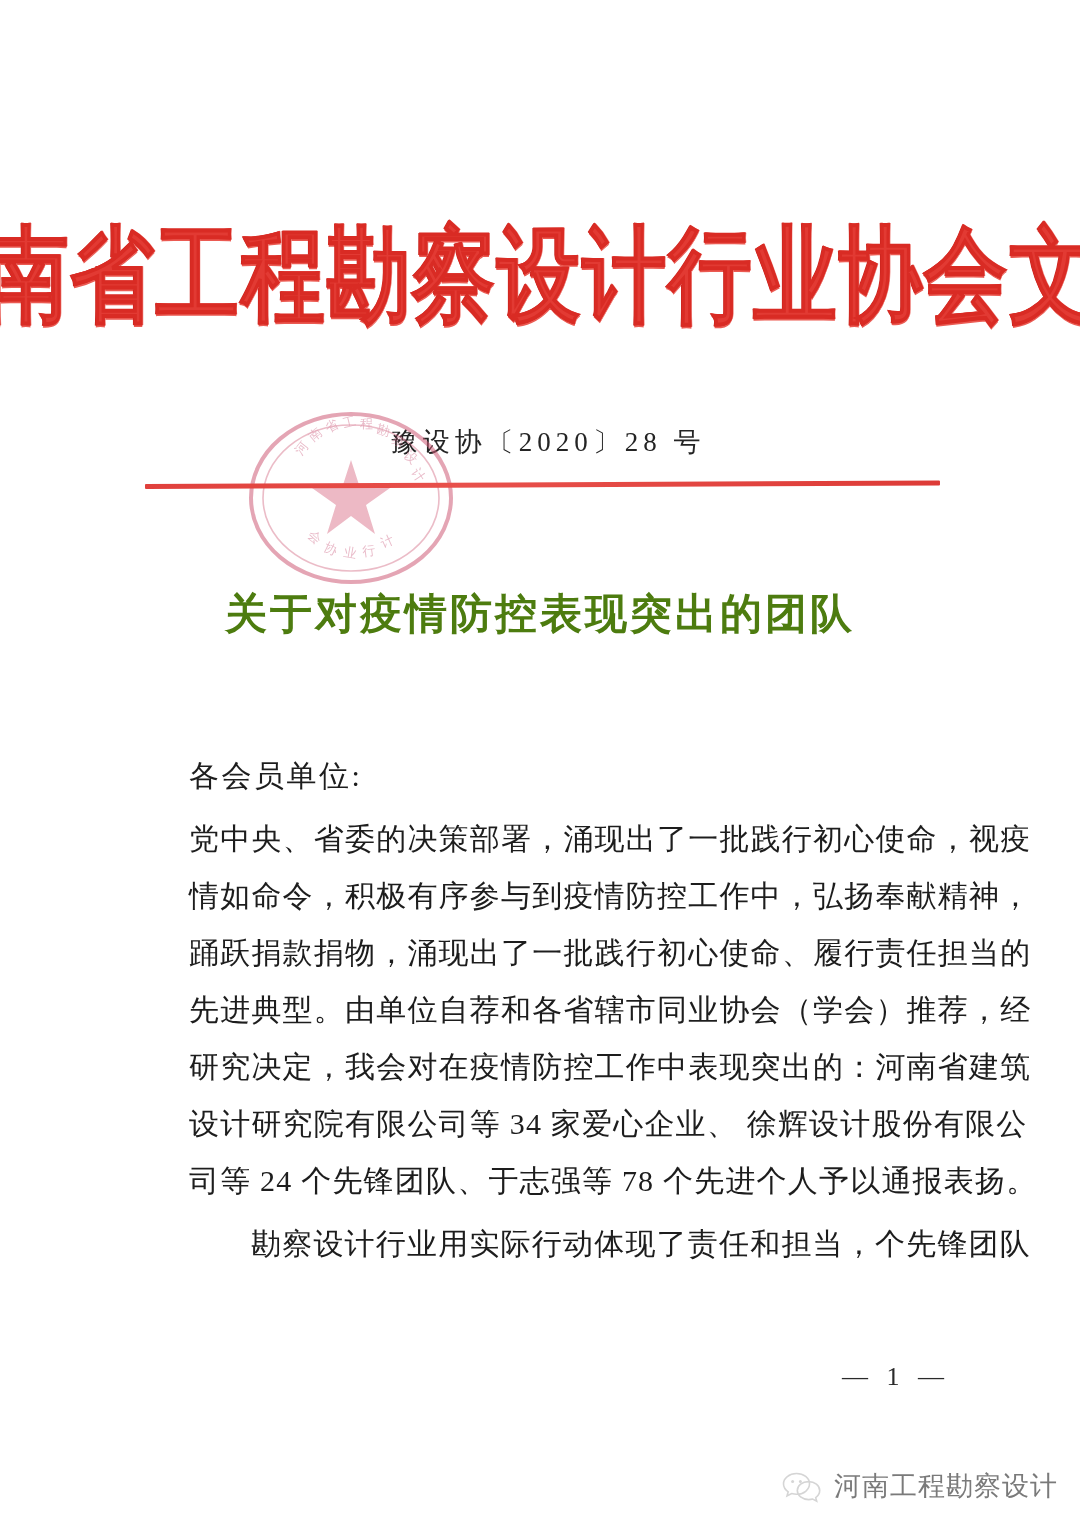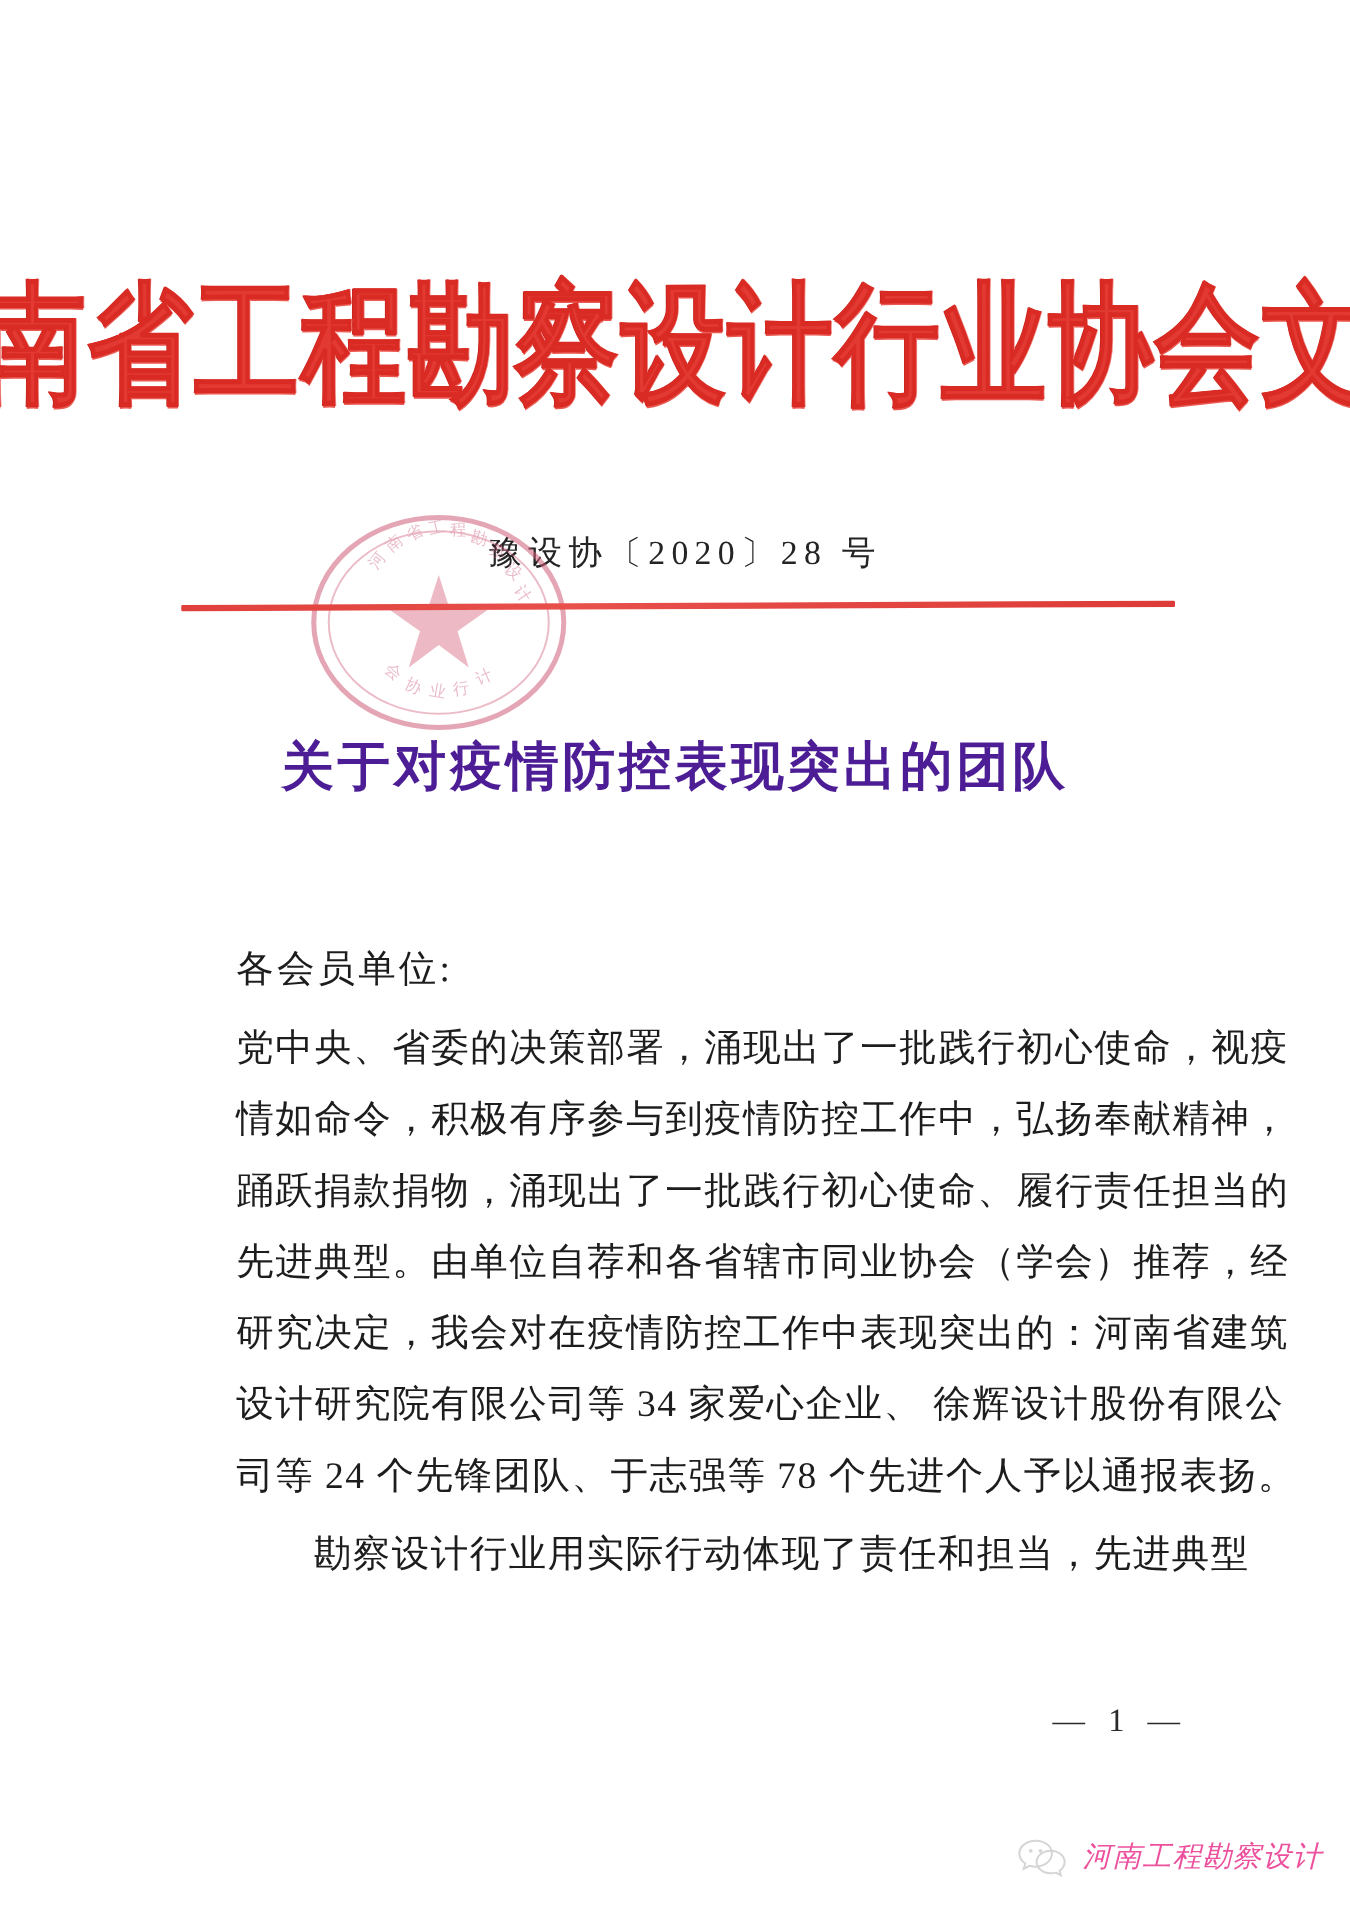--- a/index.html
+++ b/index.html
@@ -96,21 +96,21 @@
     right: 0;
     top: 572px;
     text-align: center;
   }
   .doc-title .tline {
     font-family: "Liberation Serif", "DejaVu Serif", serif;
     font-weight: 700;
     font-size: 42px;
     line-height: 84px;
     letter-spacing: 3px;
-    color: #4c1d95;
+    color: #4d7c0f;
   }
 
   
   .body-block {
     position: absolute;
     left: 145px;
     top: 748px;
     width: 800px;
     margin-left: 44px;
   }
@@ -147,25 +147,24 @@
     right: 22px;
     top: 1468px;
     display: flex;
     align-items: center;
     gap: 10px;
     opacity: 0.95;
   }
   .wechat-icon { width: 44px; height: 34px; display: block; }
   .footer-text {
     font-family: "Liberation Sans", "DejaVu Sans", sans-serif;
-    font-size: 23px;
+    font-size: 27px;
     letter-spacing: 1px;
-    color: #ec4899;
+    color: #737373;
     white-space: nowrap;
-    font-style: italic;
   }
 </style>
 </head>
 <body>
 
 <div class="page">
 
   <div class="masthead">
     <div class="masthead-title">河南省工程勘察设计行业协会文件</div>
   </div>
@@ -215,21 +214,21 @@
       <div class="para-line">踊跃捐款捐物，涌现出了一批践行初心使命、履行责任担当的</div>
       <div class="para-line">先进典型。由单位自荐和各省辖市同业协会（学会）推荐，经</div>
       <div class="para-line">研究决定，我会对在疫情防控工作中表现突出的：河南省建筑</div>
       <div class="para-line">设计研究院有限公司等 34 家爱心企业、 徐辉设计股份有限公</div>
       <div class="para-line">司等 24 个先锋团队、于志强等 78 个先进个人予以通报表扬。</div>
     </div>
 
     <div class="para-gap"></div>
 
     <div>
-      <div class="para-line indent">勘察设计行业用实际行动体现了责任和担当，先进典型</div>
+      <div class="para-line indent">勘察设计行业用实际行动体现了责任和担当，个先锋团队</div>
     </div>
   </div>
 
   <div class="page-number">— 1 —</div>
 
   <div class="footer-watermark">
     <span>
       <svg class="wechat-icon" viewBox="0 0 44 34" xmlns="http://www.w3.org/2000/svg" aria-hidden="true">
         <g fill="none" stroke="#d3d3d3" stroke-width="1.6">
           <path d="M16.5 4.5C9.3 4.5 3.5 9.1 3.5 14.8c0 3.2 1.8 6.1 4.7 8l-1.2 4.2 4.6-2.4c1.5.4 3.1.7 4.9.7 7.2 0 13-4.6 13-10.5S23.7 4.5 16.5 4.5z"></path>

